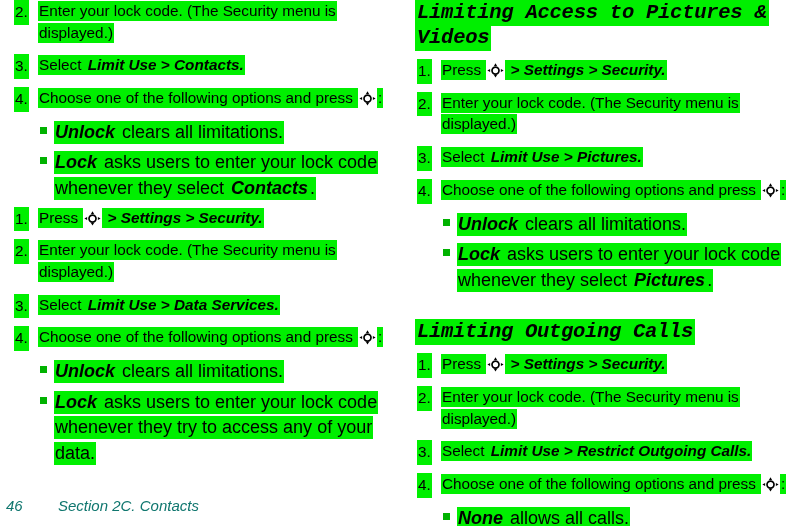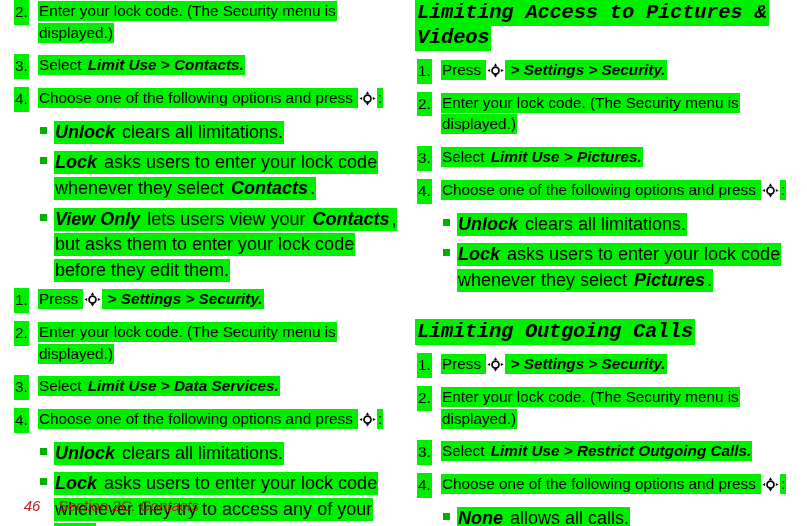--- a/index.html
+++ b/index.html
@@ -111,26 +111,25 @@
 
   
   .footer {
     position: absolute;
     left: 0;
     bottom: 8px;
     width: 807px;
     height: 26px;
     font-style: italic;
     font-size: 15px;
-    color: #b91c1c;
+    color: #0f766e;
     display: flex;
     align-items: center;
     padding-left: 6px;
     box-sizing: border-box;
-    text-align: center;
   }
   .footer .pageno { width: 52px; display: inline-block; }
 </style>
 </head>
 <body>
 
 <div class="page">
 
   <div class="columns">
 
@@ -144,21 +143,20 @@
                   <polygon points="8.5,0.3 10.1,3.0 6.9,3.0" fill="#000"></polygon>
                   <polygon points="8.5,14.6 10.1,11.9 6.9,11.9" fill="#000"></polygon>
                   <polygon points="0.4,7.5 3.1,5.9 3.1,9.1" fill="#000"></polygon>
                   <polygon points="16.6,7.5 13.9,5.9 13.9,9.1" fill="#000"></polygon>
                 </svg></span><span class="hl">:</span></span></div>
         </div>
 
       <div id="left-continued-bullets">
           <div class="bullet"><span class="bullet-mark"></span><span><span class="hl em">Unlock</span><span class="hl"> clears all limitations.</span></span></div>
           <div class="bullet"><span class="bullet-mark"></span><span><span class="hl em">Lock</span><span class="hl"> asks users to enter your lock code whenever they select </span><span class="hl em">Contacts</span><span class="hl">.</span></span></div>
-          <div class="bullet"><span class="bullet-mark"></span><span><span class="hl em">View Only</span><span class="hl"> lets users view your </span><span class="hl em">Contacts</span><span class="hl">, but asks them to enter your lock code before they edit them.</span></span></div>
         </div>
 
 
       <div id="left-section-steps">
           <div class="step"><span class="step-num hl">1.</span><span class="step-text"><span class="hl">Press </span><span class="navkey"><svg width="17" height="15" viewBox="0 0 17 15" xmlns="http://www.w3.org/2000/svg">
                   <circle cx="8.5" cy="7.6" r="3.5" fill="none" stroke="#000" stroke-width="1.7"></circle>
                   <polygon points="8.5,0.3 10.1,3.0 6.9,3.0" fill="#000"></polygon>
                   <polygon points="8.5,14.6 10.1,11.9 6.9,11.9" fill="#000"></polygon>
                   <polygon points="0.4,7.5 3.1,5.9 3.1,9.1" fill="#000"></polygon>
                   <polygon points="16.6,7.5 13.9,5.9 13.9,9.1" fill="#000"></polygon>

